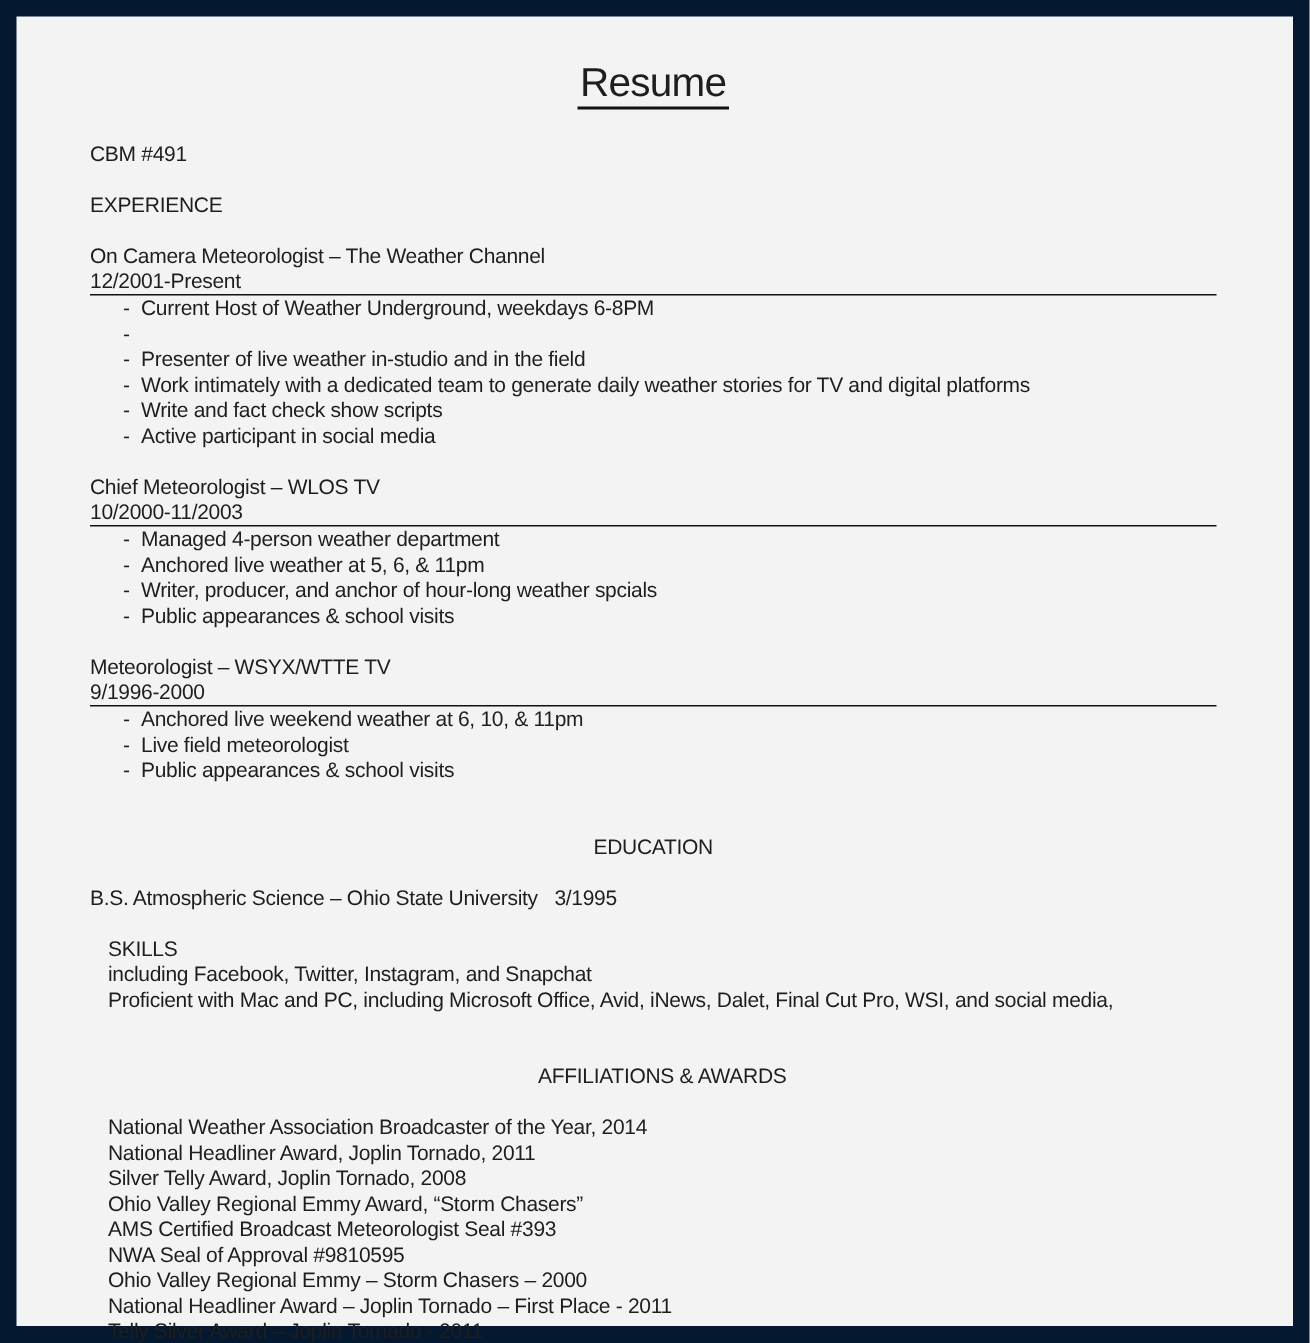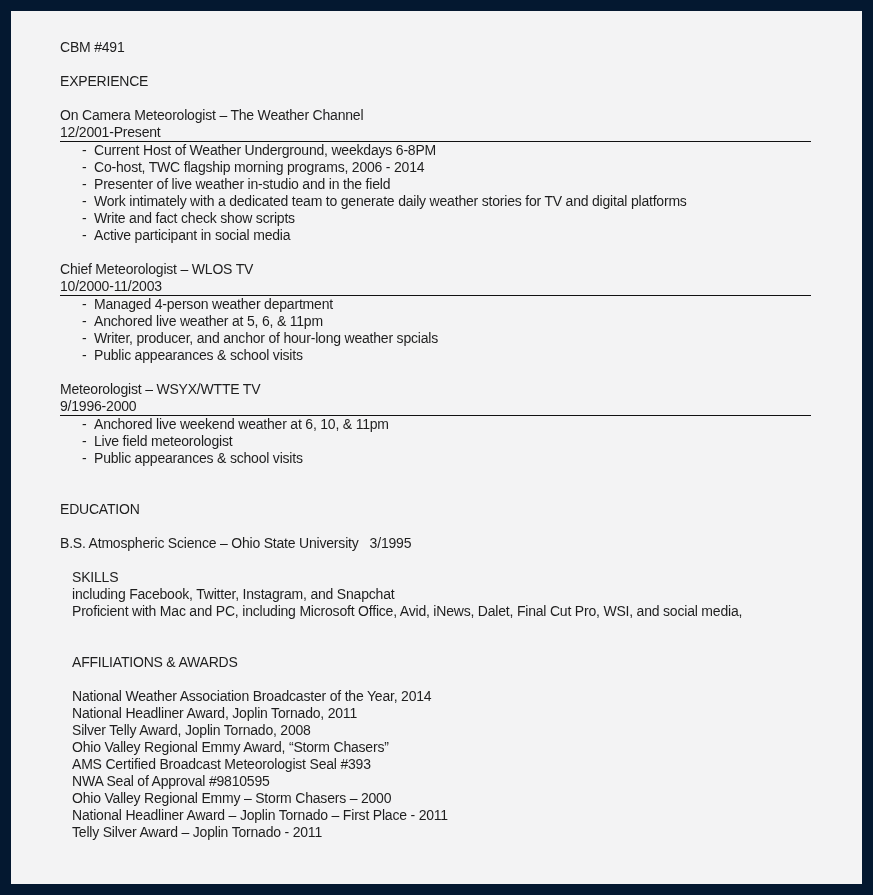--- a/index.html
+++ b/index.html
@@ -32,21 +32,21 @@
     margin-bottom: 19px;
   }
   .doc-title {
     font-size: 27px;
     letter-spacing: -0.5px;
     border-bottom: 2px solid #111;
     padding: 0 2px 1px 2px;
   }
   .line { white-space: pre; }
   .gap1 { margin-top: 17px; }
-  .gap2 { margin-top: 34px; }
+  .gap2 { margin-top: 34px; text-align: center; }
   .job-head {
     display: flex;
     justify-content: space-between;
     border-bottom: 1px solid #111;
     margin-top: 17px;
     flex-direction: column;
   }
   .bullets { margin: 0; }
   .bullet-row {
     display: flex;
@@ -57,38 +57,40 @@
     flex: 0 0 12px;
   }
   .skills-block div, .awards-block div { white-space: pre; margin-left: 12px; }
 </style>
 </head>
 <body>
 
 <div class="frame">
   <div class="content">
 
+    <div class="doc-title-row">
+      <span class="doc-title">Resume</span>
+    </div>
 
     <div class="line">CBM #491</div>
 
     <div class="line gap1">EXPERIENCE</div>
 
     <section>
       <div class="job-head">
         <span>On Camera Meteorologist – The Weather Channel</span>
         <span>12/2001-Present</span>
       </div>
       <div class="bullets">
         <div class="bullet-row">
             <span class="bullet-dash">-</span>
             <span>Current Host of Weather Underground, weekdays 6-8PM</span>
           </div>
         <div class="bullet-row">
             <span class="bullet-dash">-</span>
-            <span>Co-host, TWC flagship morning programs, 2006 - 2014</span>
           </div>
         <div class="bullet-row">
             <span class="bullet-dash">-</span>
             <span>Presenter of live weather in-studio and in the field</span>
           </div>
         <div class="bullet-row">
             <span class="bullet-dash">-</span>
             <span>Work intimately with a dedicated team to generate daily weather stories for TV and digital platforms</span>
           </div>
         <div class="bullet-row">

